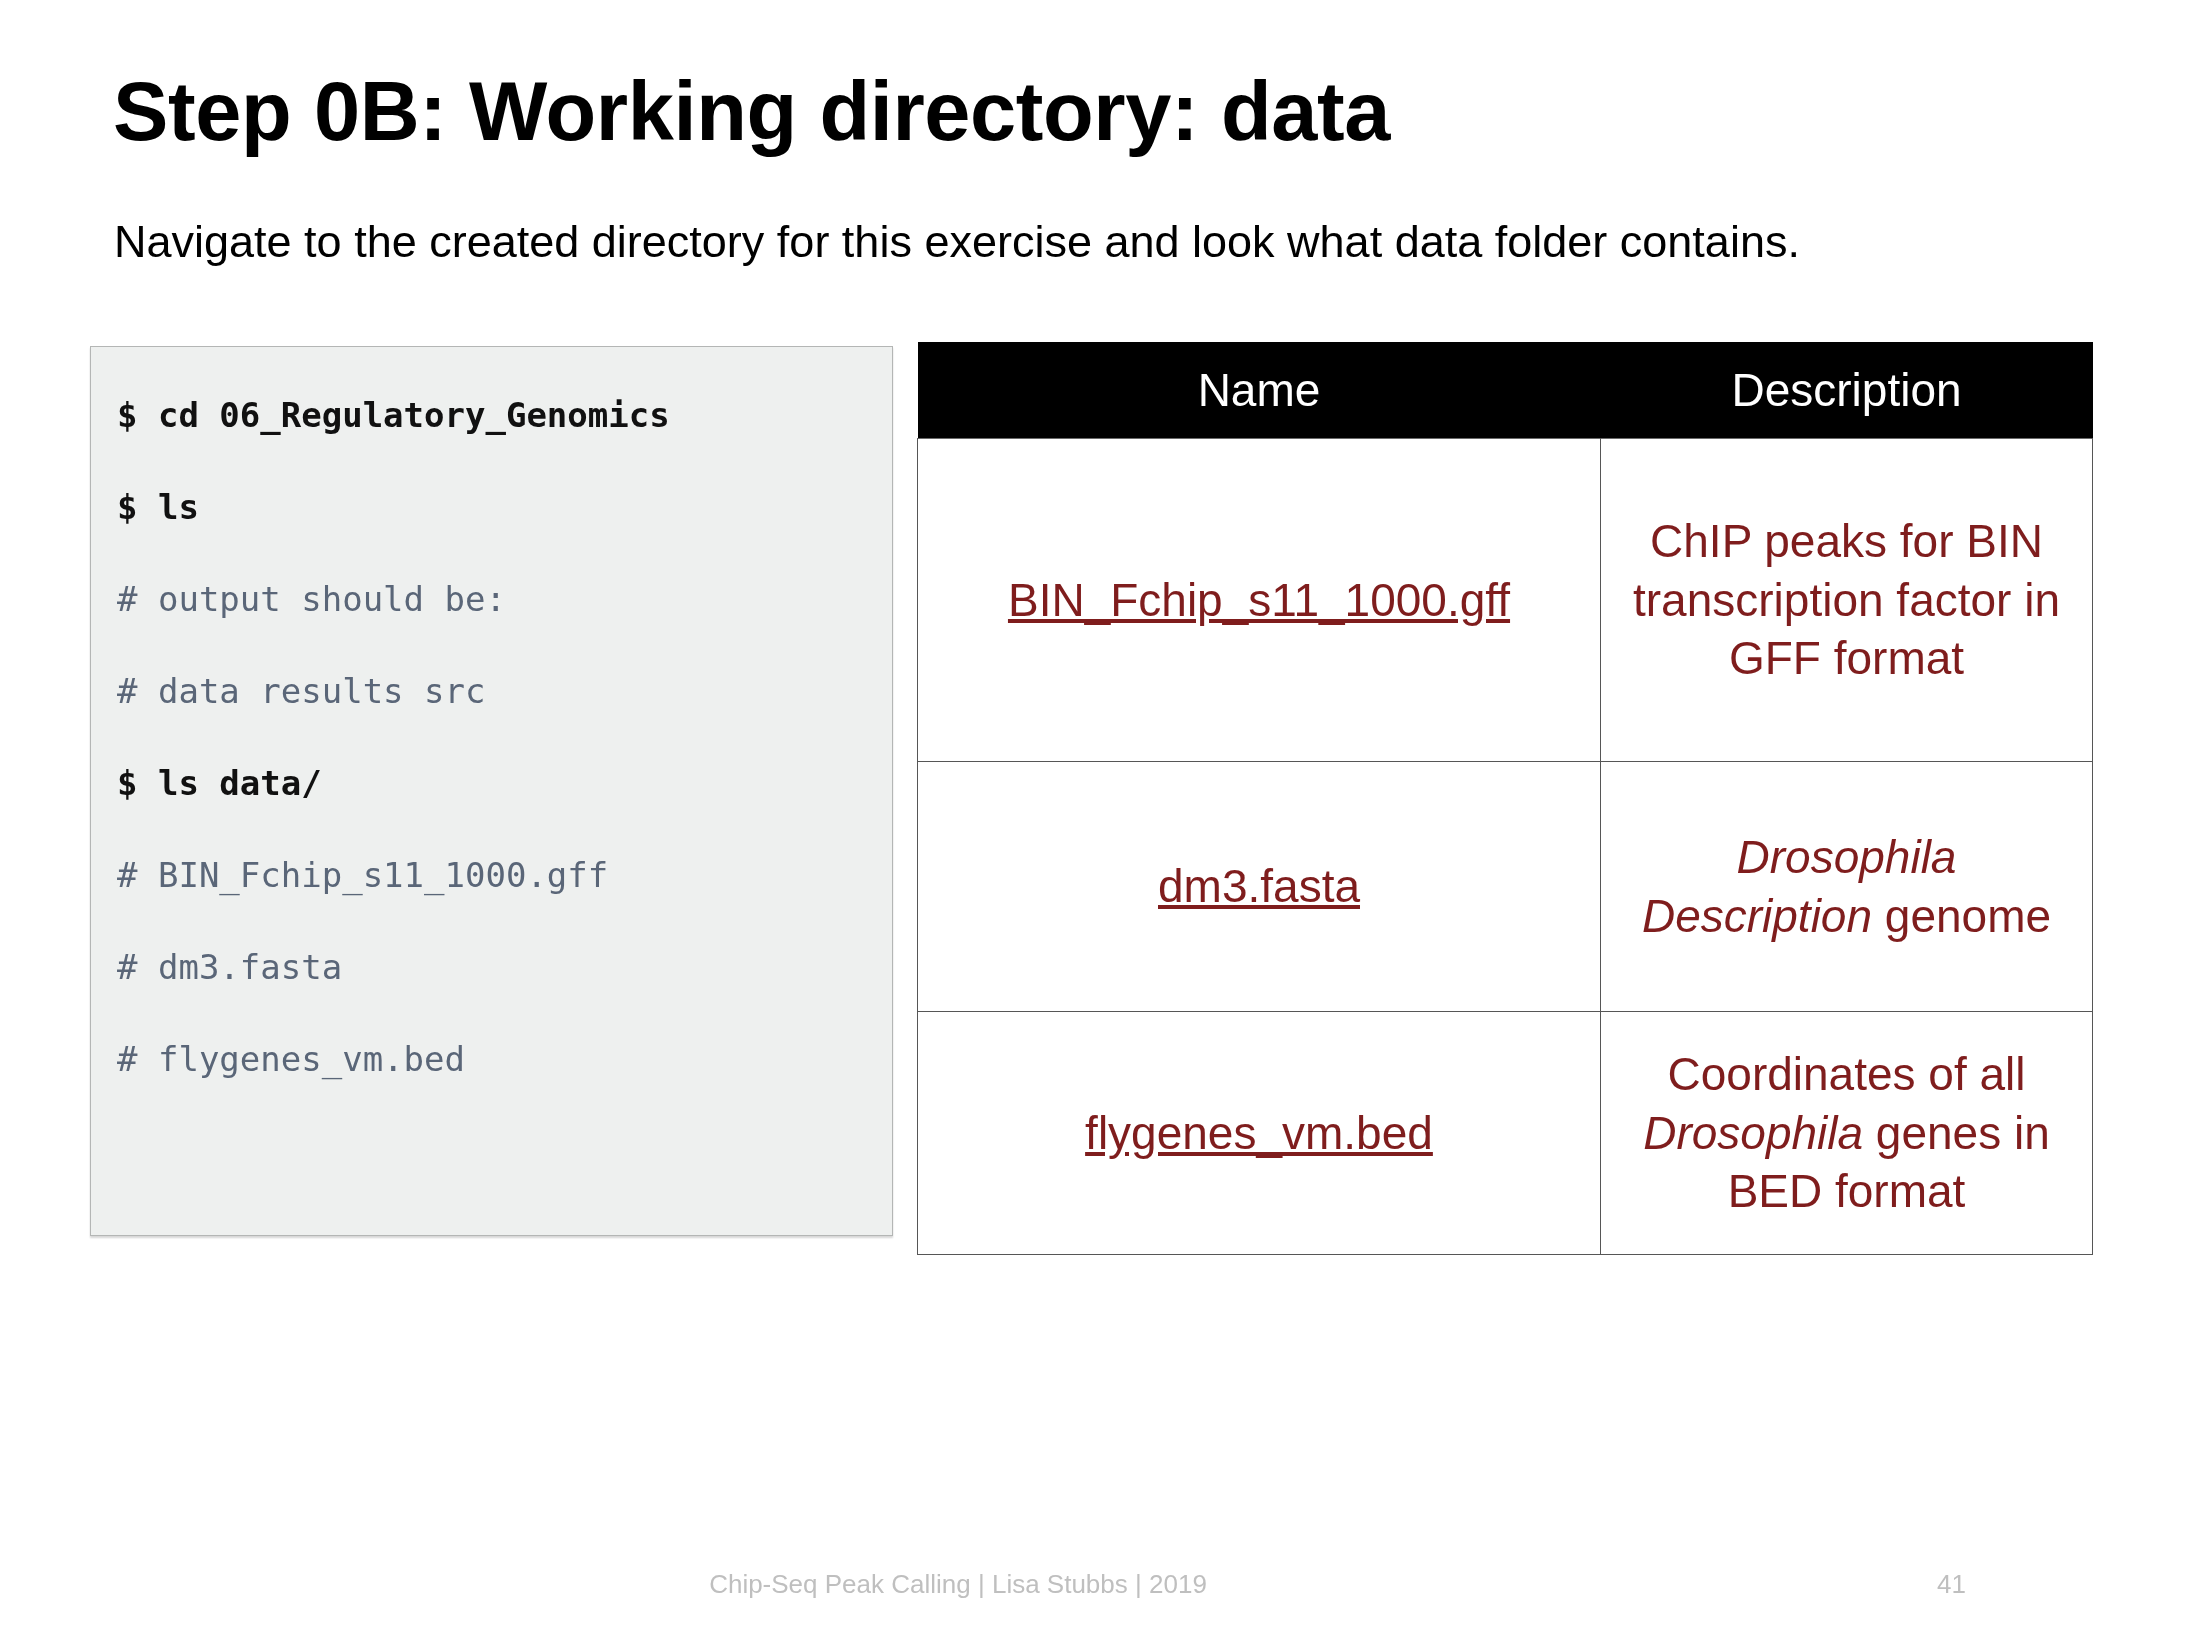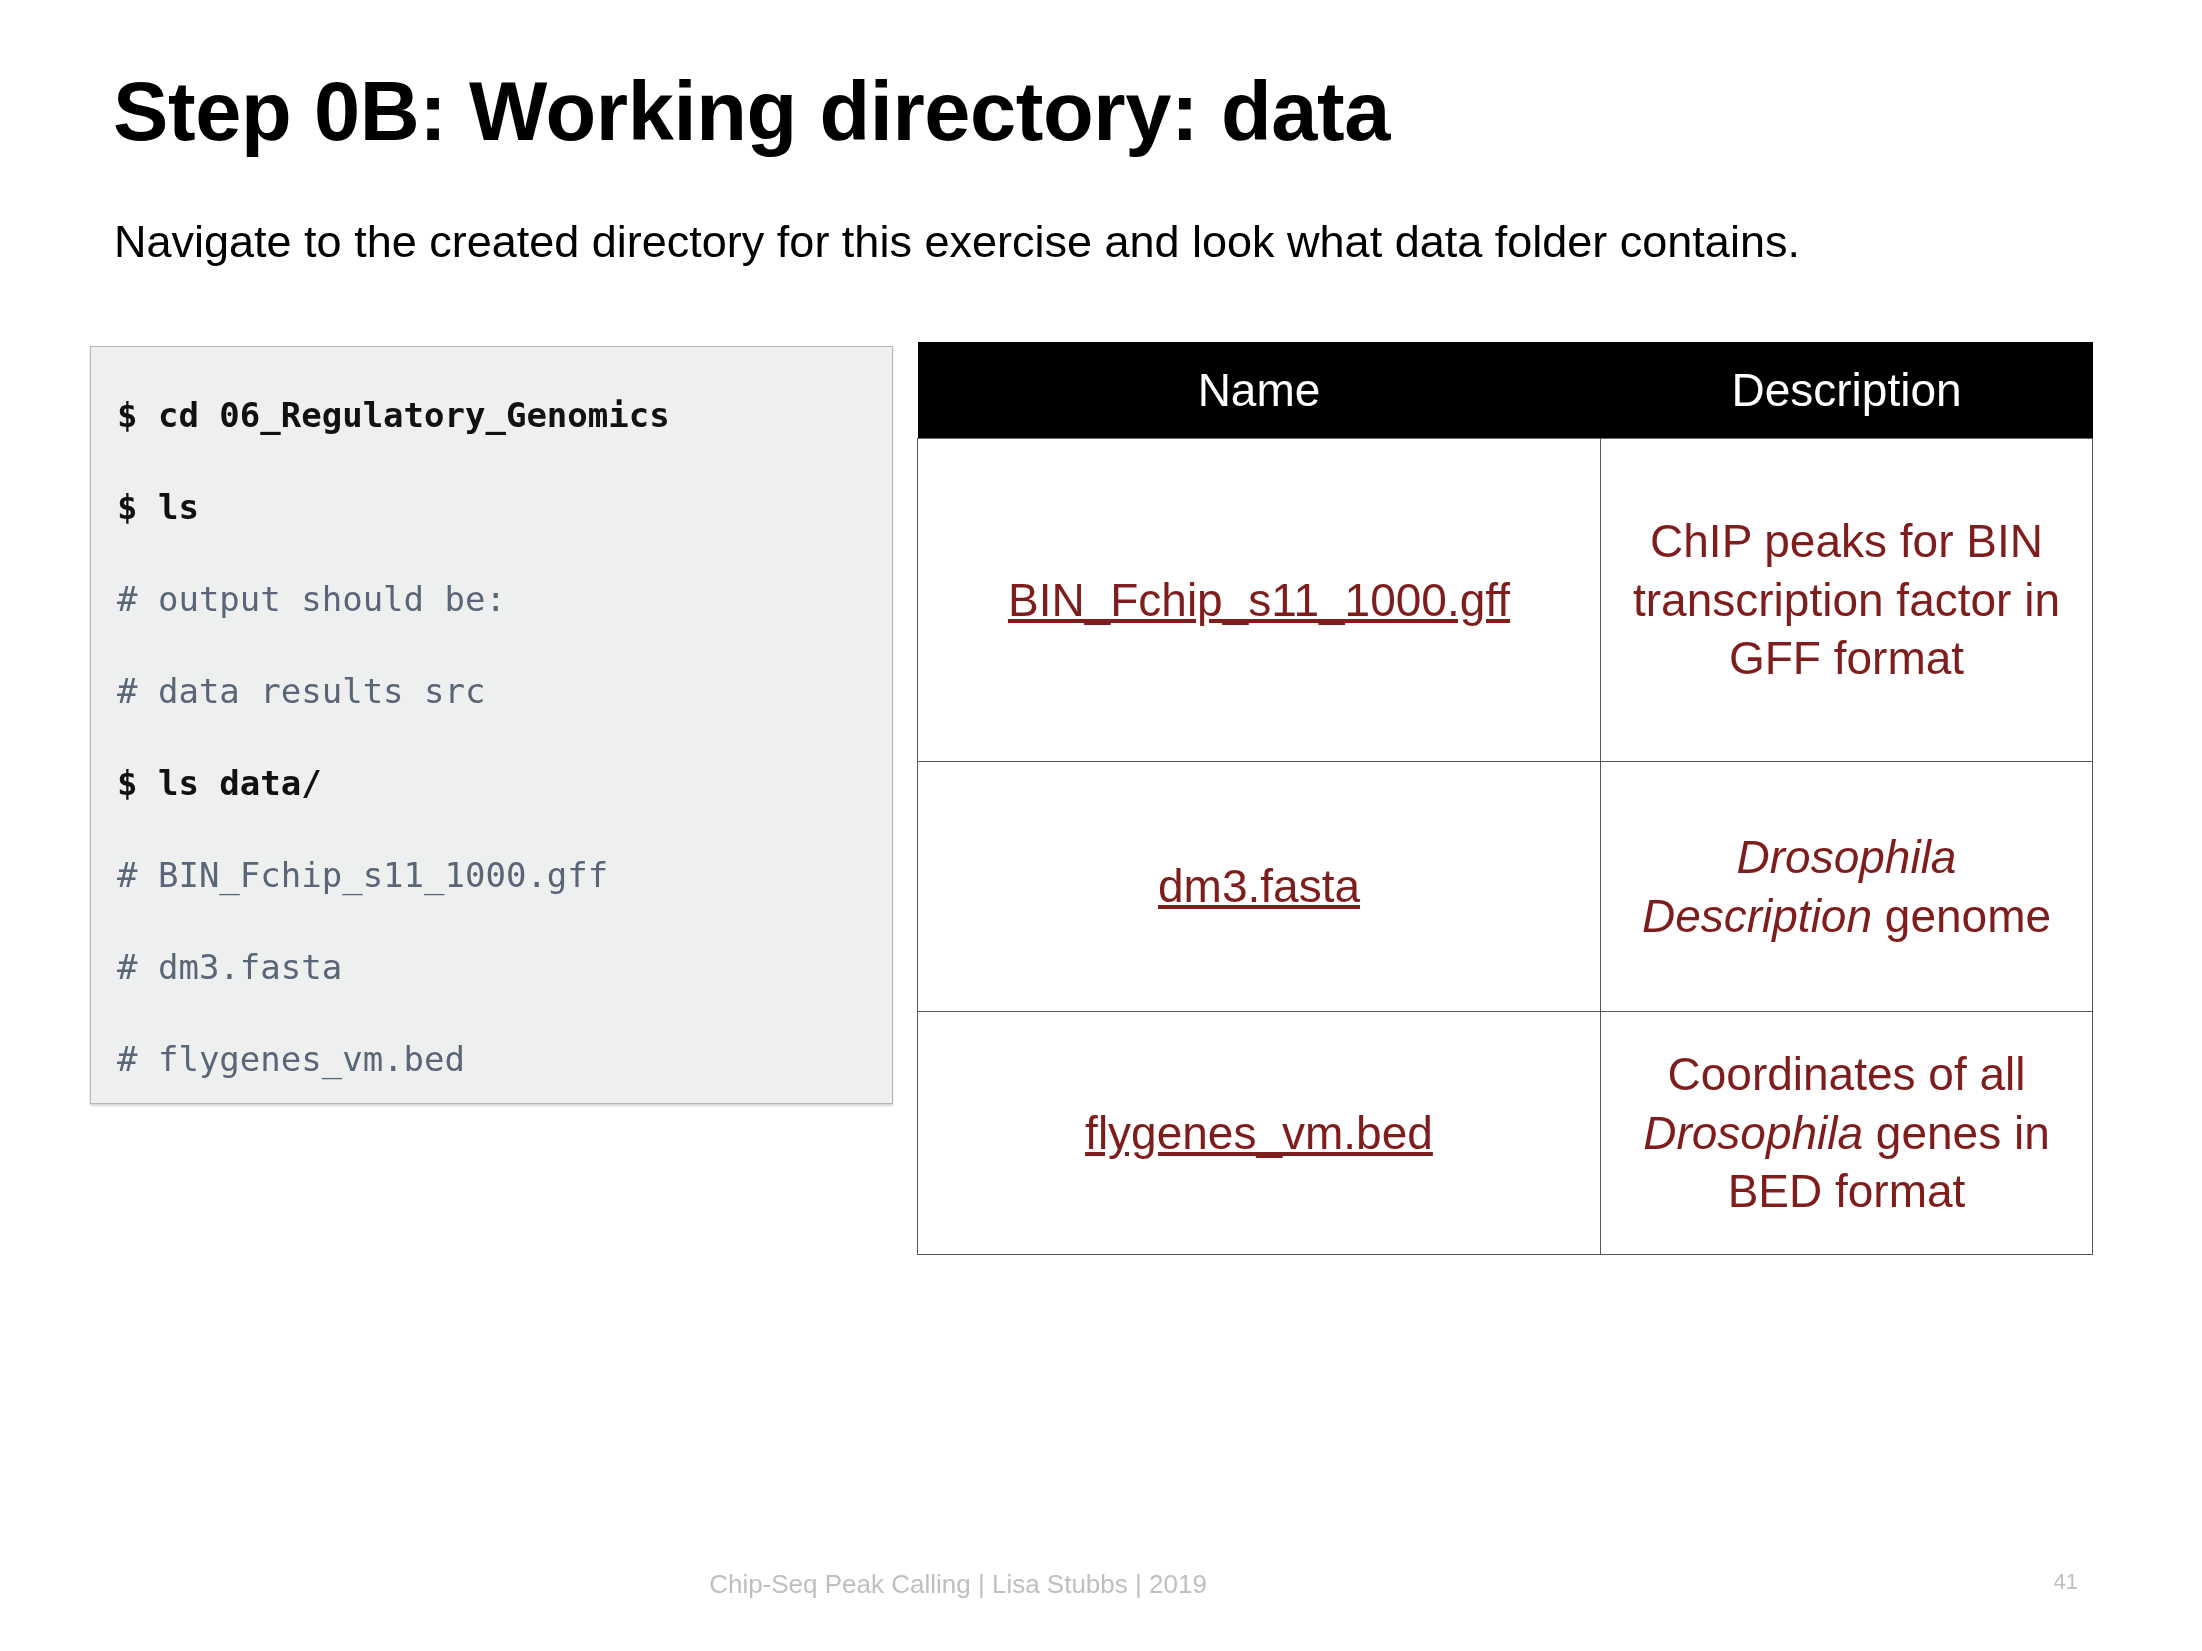--- a/index.html
+++ b/index.html
@@ -39,21 +39,21 @@
     font-weight: 400;
     color: #000000;
   }
 
   
   #code-panel {
     position: absolute;
     left: 90px;
     top: 346px;
     width: 803px;
-    height: 758px;
+    height: 890px;
     background: #eef0ef;
     border: 1.7px solid #b4b6b5;
     box-sizing: border-box;
     box-shadow: 0 1.7px 1.7px rgba(0,0,0,0.16);
   }
   #code-lines {
     position: absolute;
     left: 26px;
     top: 22.4px;
     right: 12px;
@@ -121,25 +121,25 @@
     top: 1569px;
     width: 1876px;
     text-align: center;
     font-size: 26px;
     color: #bfbfbf;
     font-weight: 400;
     padding-left: 20px;
   }
   #page-number {
     position: absolute;
-    left: 1975px;
+    left: 1900px;
     top: 1569px;
     width: 103px;
-    text-align: right;
-    font-size: 22px;
+    text-align: center;
+    font-size: 26px;
     color: #bfbfbf;
     font-weight: 400;
   }
 </style>
 </head>
 <body>
 
 <div id="slide-title">Step 0B: Working directory: data</div>
 
 <div id="slide-subtitle">Navigate to the created directory for this exercise and look what data folder contains.</div>

